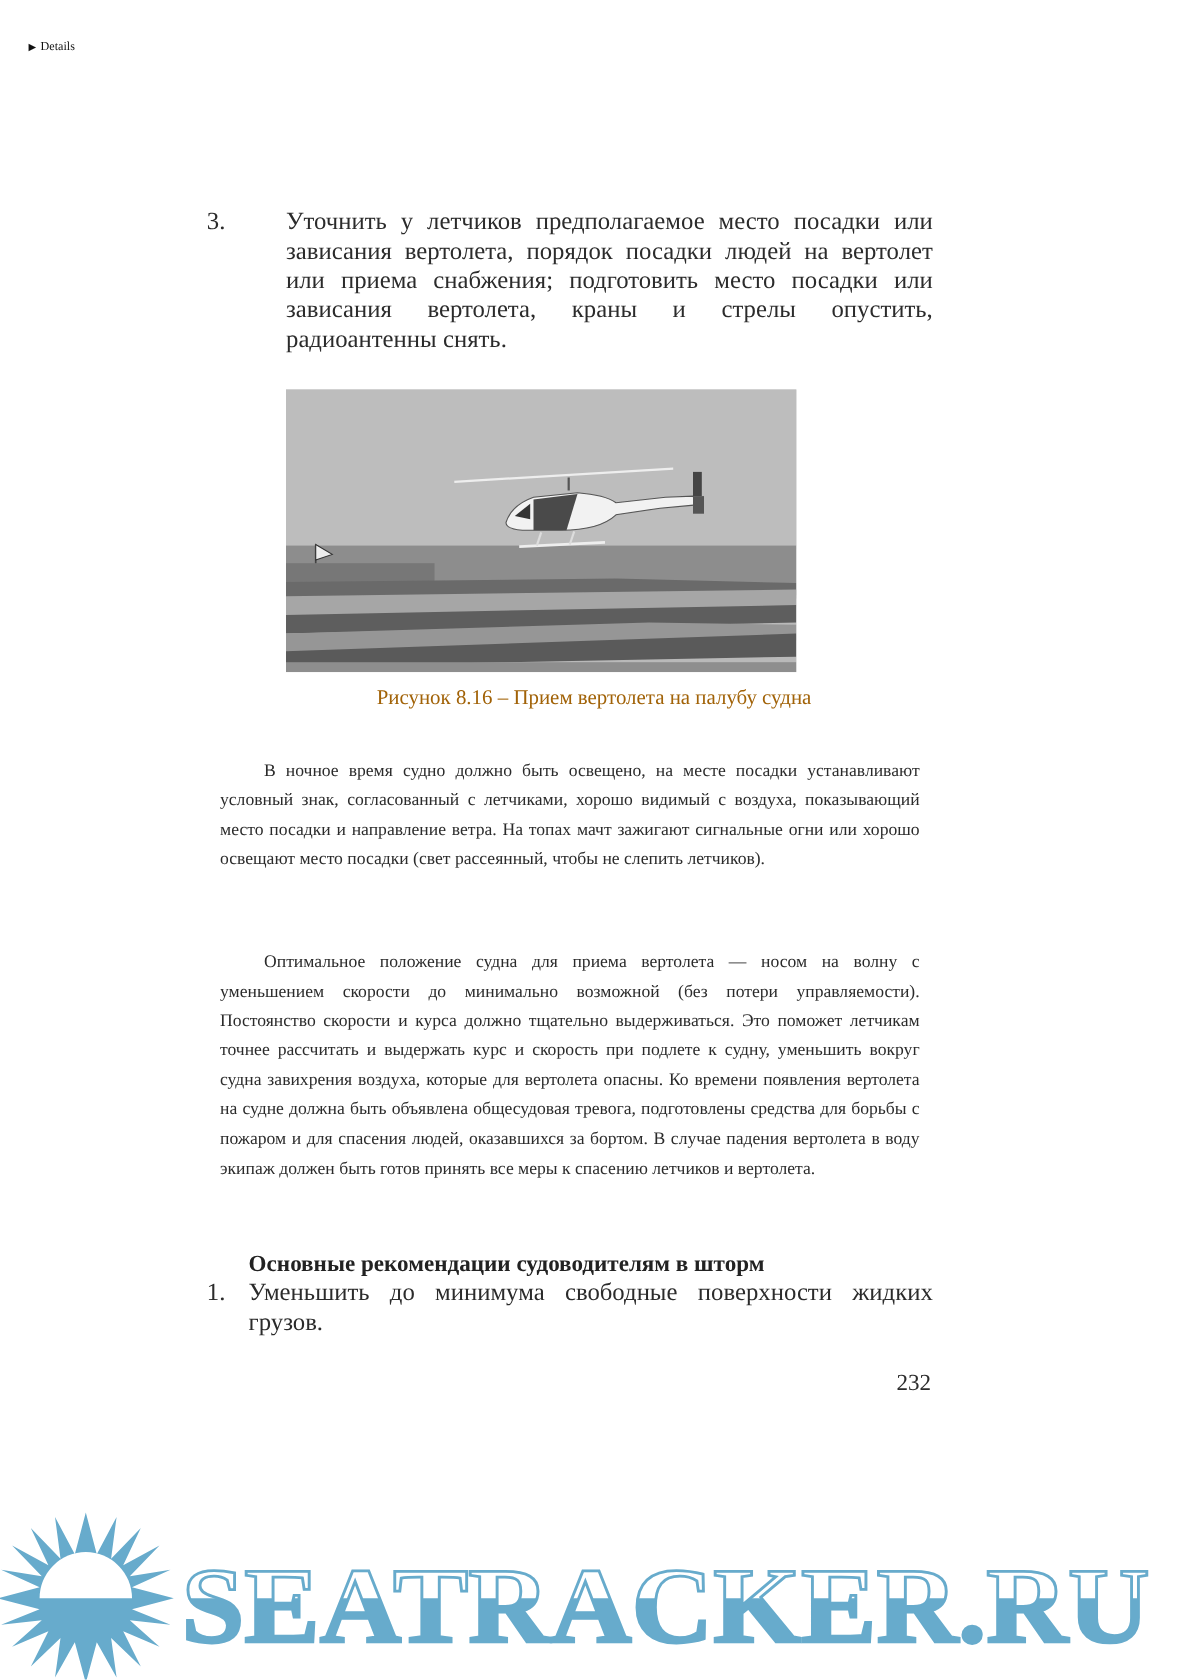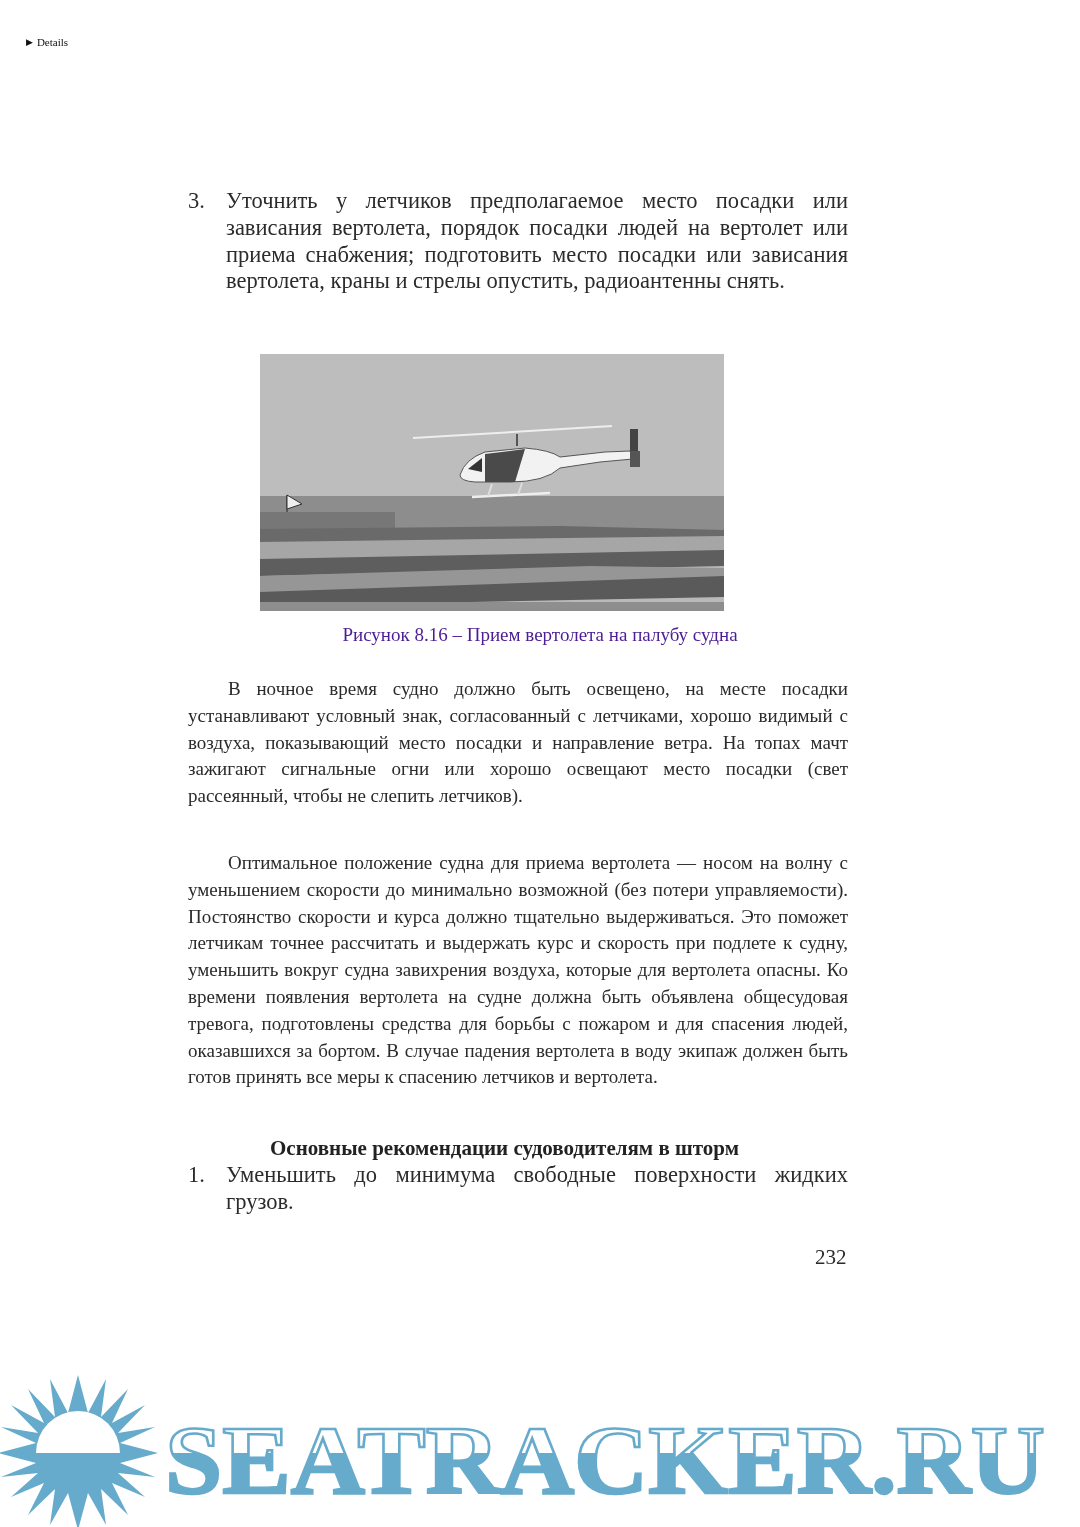--- a/index.html
+++ b/index.html
@@ -1,43 +1,43 @@
 <!DOCTYPE html>
 <html><head>
 <meta charset="utf-8">
 <style>
   html, body { margin: 0; padding: 0; background: #ffffff; }
   body { width: 1080px; height: 1527px; position: relative; overflow: hidden;
          font-family: "Liberation Serif", "DejaVu Serif", serif; color: #2b2b2b; }
   .details { position: absolute; left: 26px; top: 36px; font-size: 11px; color: #111;
              font-family: "Liberation Serif", serif; cursor: pointer; display: flex; align-items: center; gap: 4px; }
   .details .tri { font-size: 9px; }
-  .p { font-size: 19px; line-height: 26.8px; text-align: justify; text-align-last: left; margin: 0; }
+  .p { font-size: 16px; line-height: 26.8px; text-align: justify; text-align-last: left; margin: 12px; }
   .list-item { position: absolute; left: 188px; width: 660px; display: flex; }
   .list-item .num { width: 38px; flex: none; font-size: 22.5px; line-height: 26.8px; }
   .list-item .txt { flex: 1; font-size: 22.5px; line-height: 26.8px; text-align: justify; text-align-last: left; }
   .figure { position: absolute; left: 260px; top: 354px; width: 464px; height: 257px; background: #b9b9b9; overflow: hidden; }
-  .caption { position: absolute; left: 0; width: 1080px; top: 624px; text-align: center; font-size: 19px; color: #4c1d95; }
+  .caption { position: absolute; left: 0; width: 1080px; top: 624px; text-align: center; font-size: 19px; color: #a16207; }
   .para { position: absolute; left: 188px; width: 660px; }
   .para .p { text-indent: 40px; }
-  .heading { position: absolute; left: 226px; top: 1136px; font-size: 21px; font-weight: bold; color: #222; margin-left: 44px; }
+  .heading { position: absolute; left: 226px; top: 1136px; font-size: 21px; font-weight: bold; color: #222; }
   .pagenum { position: absolute; left: 815px; top: 1245px; font-size: 21px; color: #2b2b2b; }
   .watermark { position: absolute; left: 0; top: 1365px; width: 959px; height: 162px; }
 </style>
 </head>
 <body>
 
 <div class="details">
   <span class="tri">▶</span>
   <span>Details</span>
 </div>
 
 <div class="list-item" style="top:188px;">
   <span class="num">3.</span>
-  <span class="txt" lang="ru" style="hyphens:auto;">Уточнить у летчиков предполагаемое место посадки или зависания вертолета, порядок посадки людей на вертолет или приема снабжения; подготовить место посадки или зависания вертолета, краны и стрелы опустить, радиоантенны снять.</span>
+  <span class="txt" lang="ru" style="hyphens:auto;margin-left:34px;">Уточнить у летчиков предполагаемое место посадки или зависания вертолета, порядок посадки людей на вертолет или приема снабжения; подготовить место посадки или зависания вертолета, краны и стрелы опустить, радиоантенны снять.</span>
 </div>
 
 <div class="figure">
   <svg width="464" height="257" viewBox="0 0 464 257">
     <rect x="0" y="0" width="464" height="145" fill="#bdbdbd"></rect>
     <rect x="0" y="142" width="464" height="45" fill="#8d8d8d"></rect>
     <rect x="0" y="158" width="135" height="18" fill="#777"></rect>
     <polygon points="0,175 300,172 464,176 464,190 0,193" fill="#6a6a6a"></polygon>
     <polygon points="0,188 464,182 464,198 0,206" fill="#a6a6a6"></polygon>
     <polygon points="0,205 464,196 464,212 0,222" fill="#5e5e5e"></polygon>

